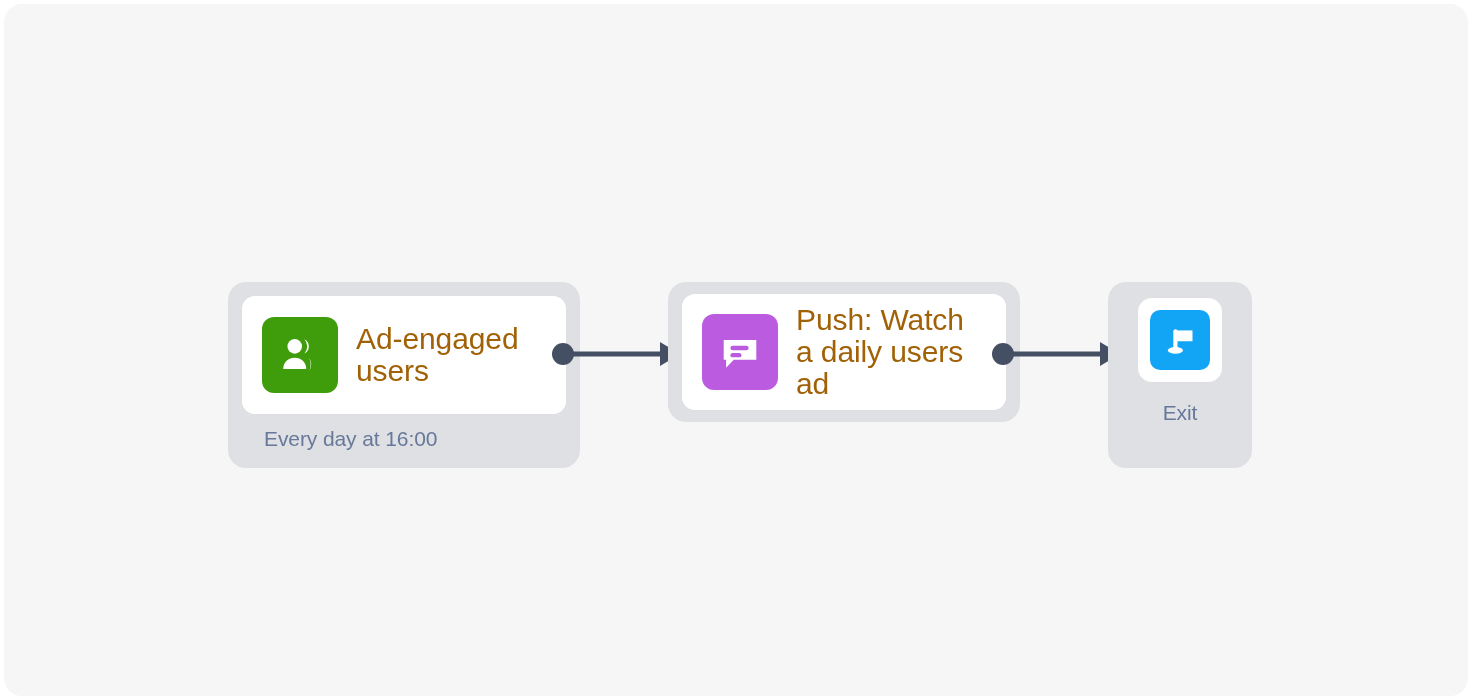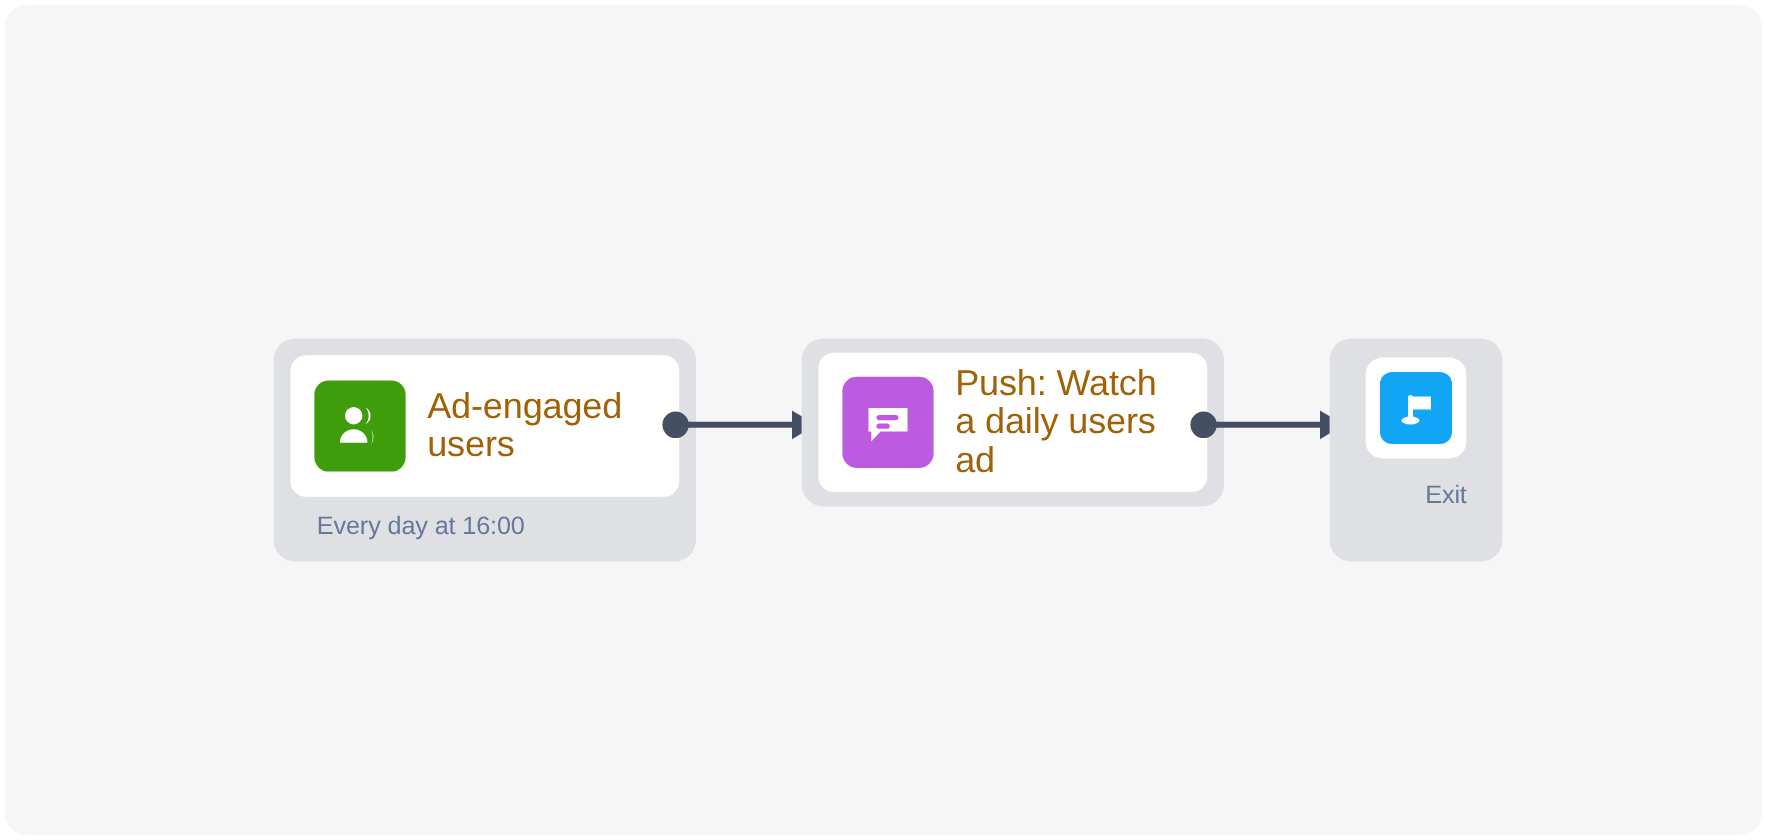--- a/index.html
+++ b/index.html
@@ -125,21 +125,20 @@
   #node-exit .node-icon {
     width: 60px;
     height: 60px;
     border-radius: 10px;
   }
   #node-exit .node-subtitle {
     left: 0;
     top: 118px;
     width: 144px;
     text-align: center;
-    padding-left: 25px;
   }
 
   
   .icon-green  { background: #3f9c0a; }
   .icon-purple { background: #bb5ce0; }
   .icon-blue   { background: #12a5f6; }
 
   .node-icon svg { display: block; }
 
   

